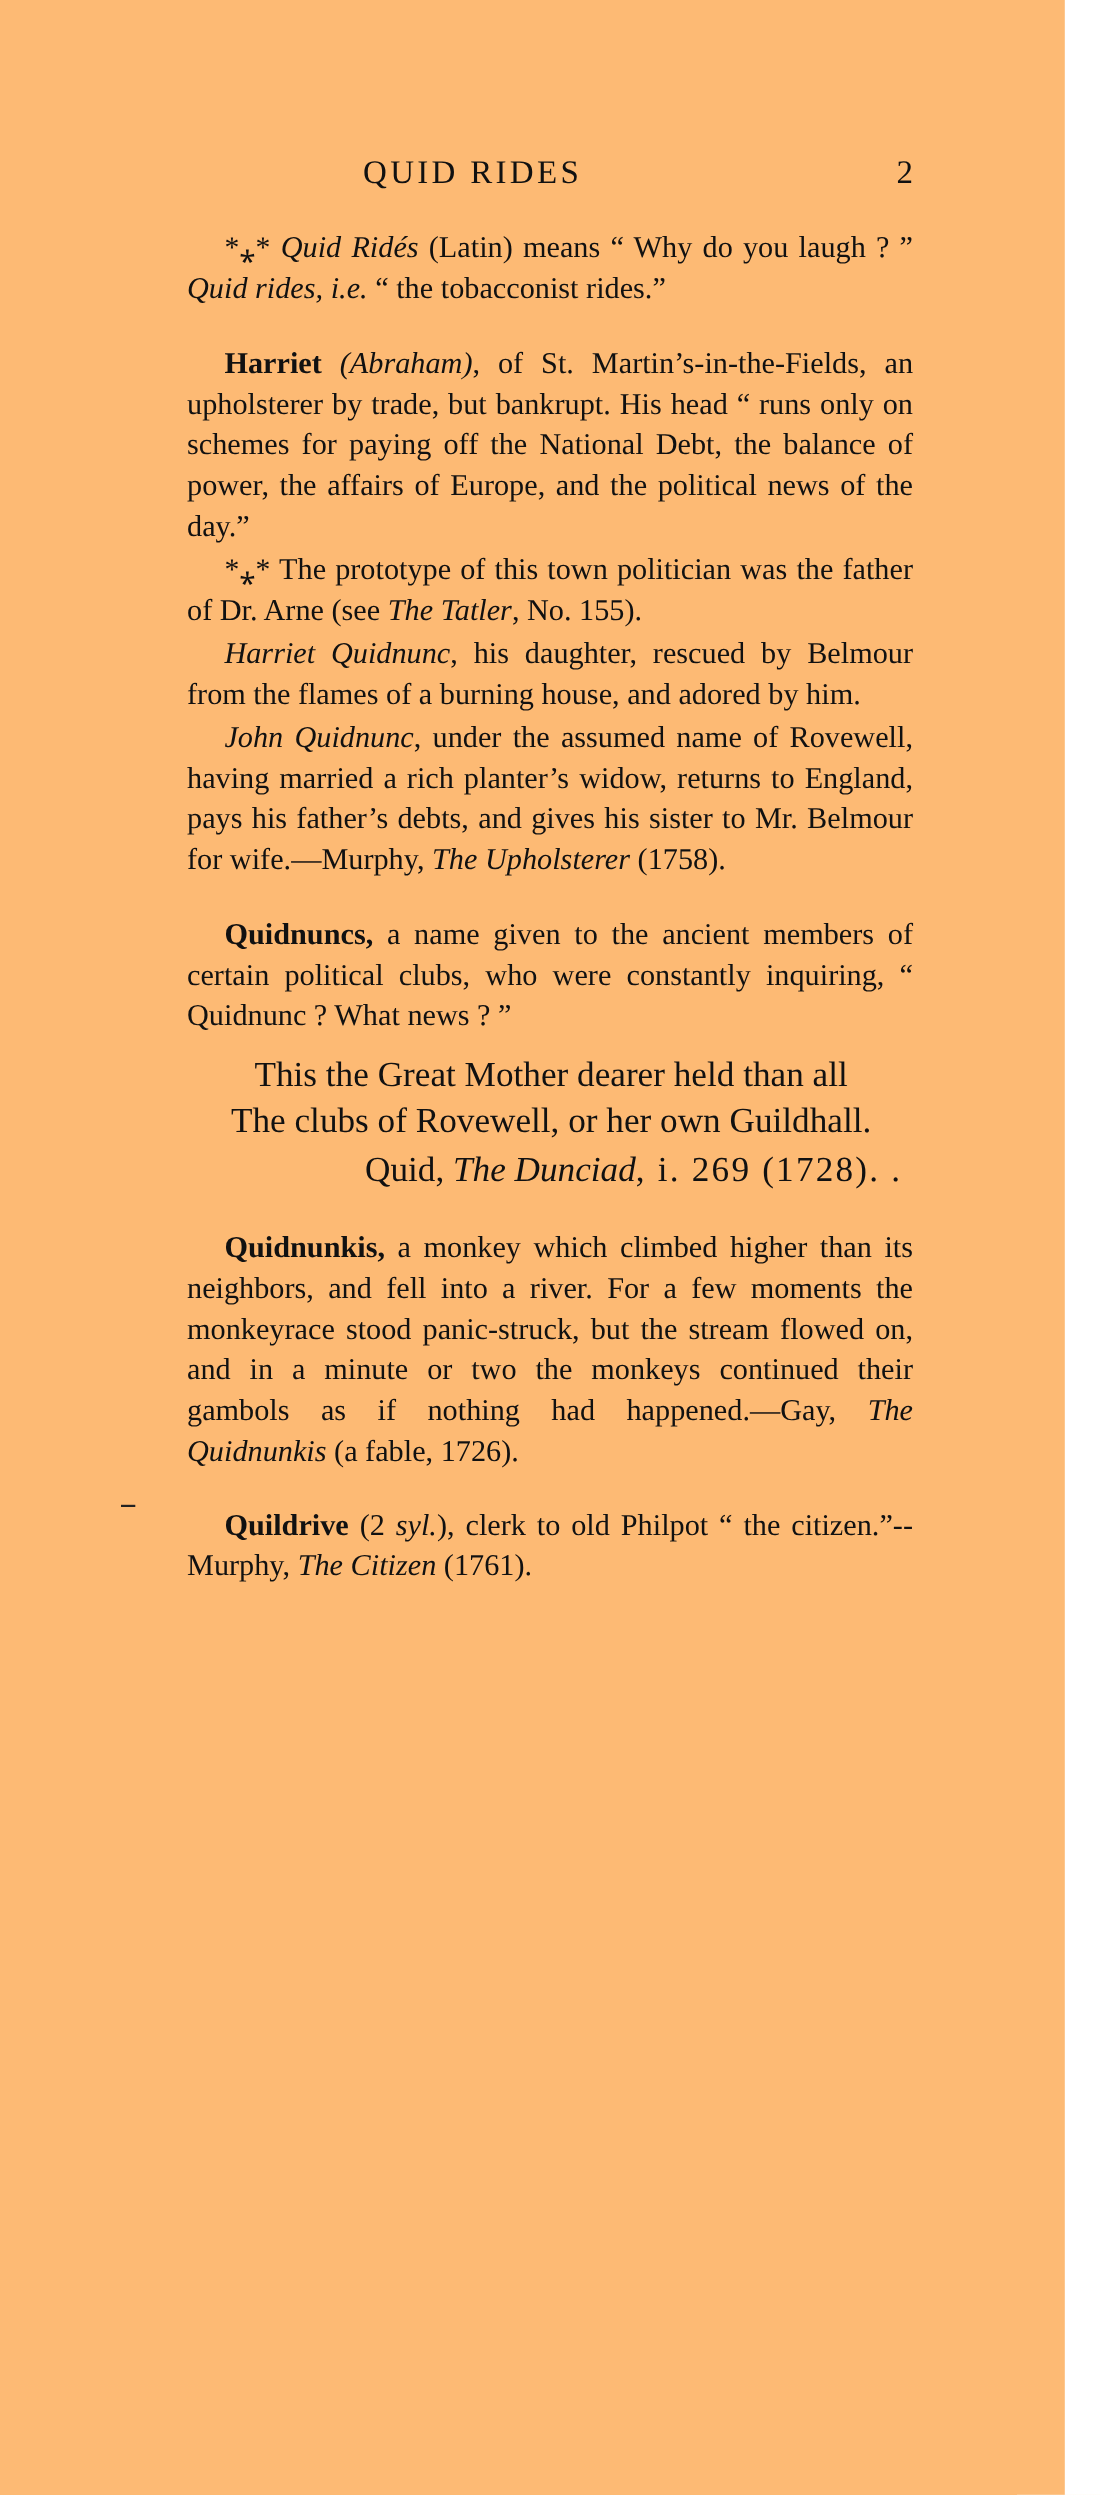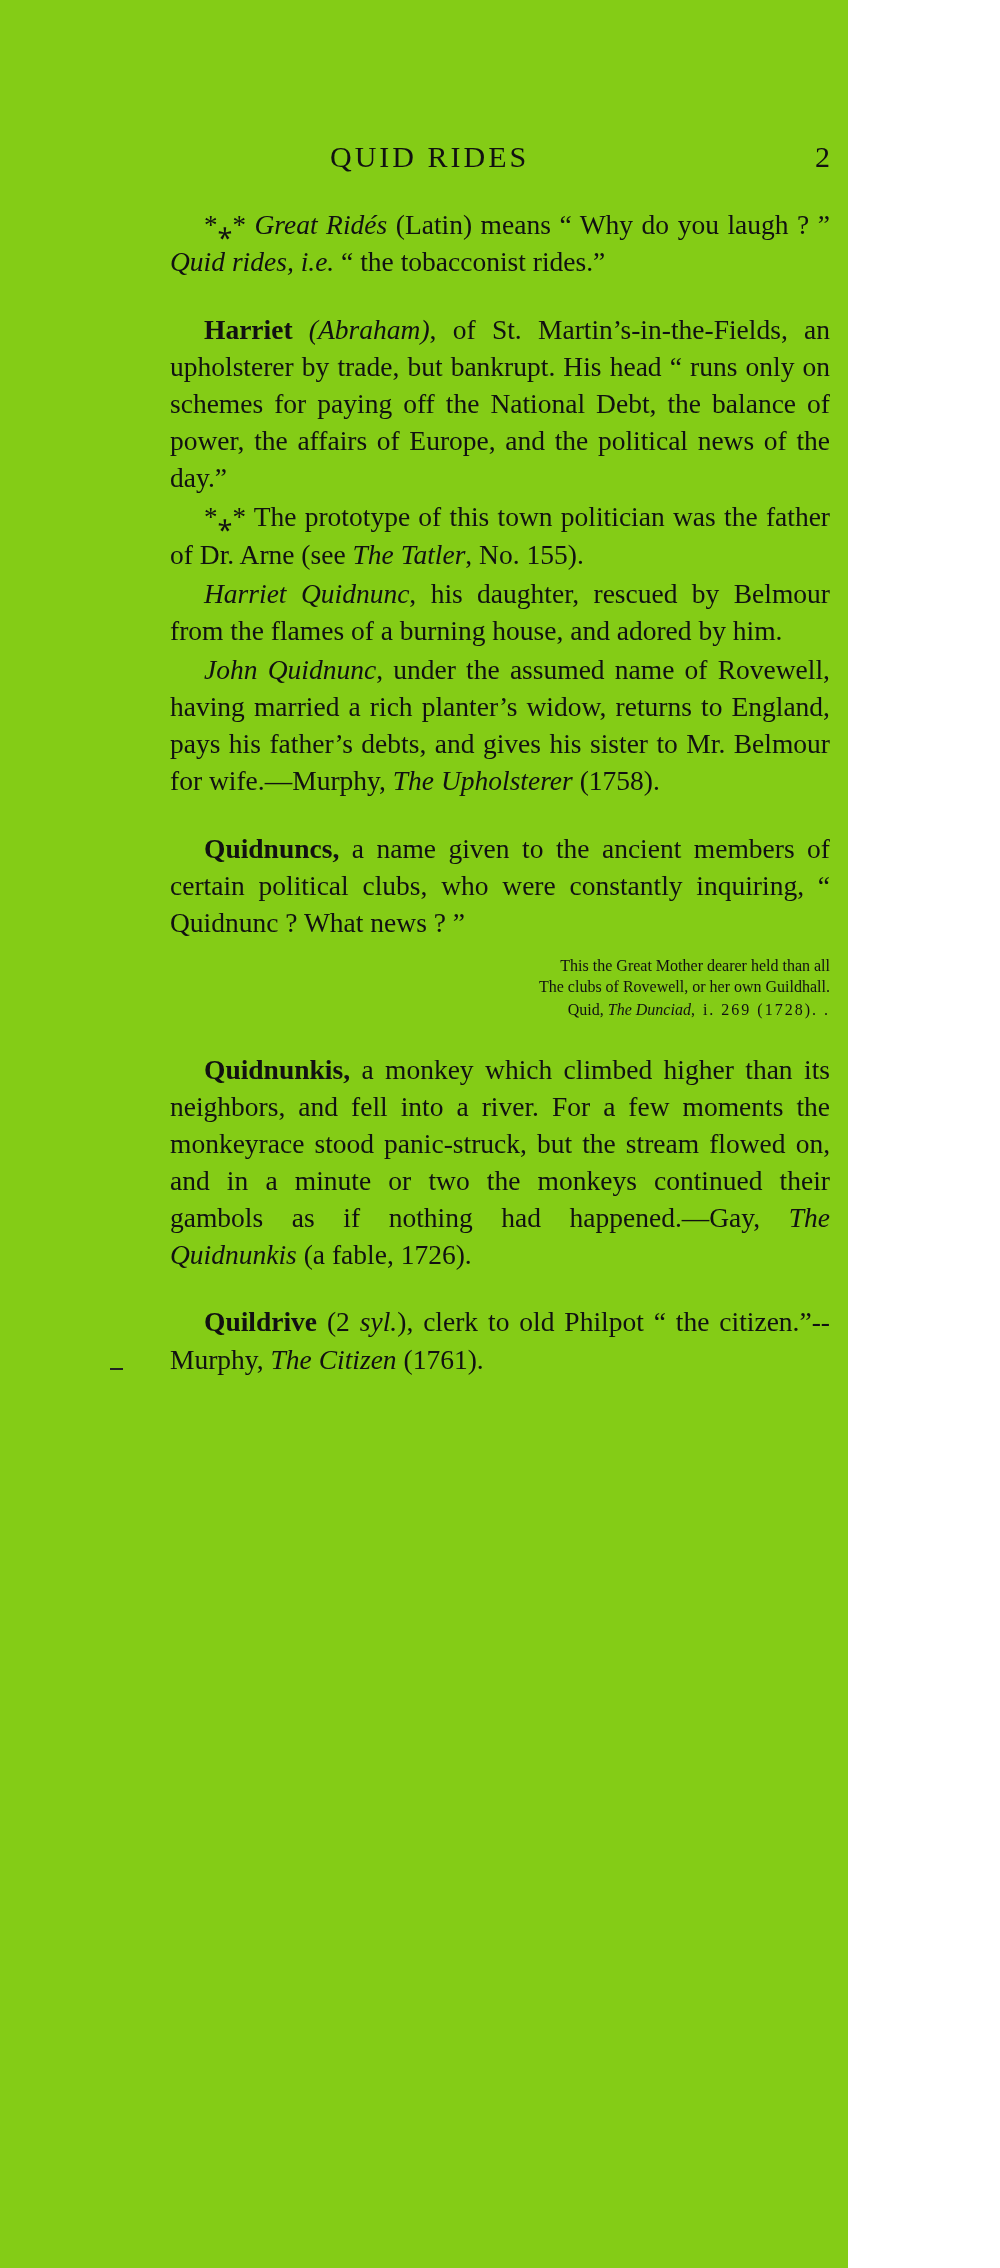--- a/index.html
+++ b/index.html
@@ -11,24 +11,23 @@
     width: 1000px;
     height: 2268px;
     position: relative;
     font-family: "Liberation Serif", serif;
     color: #111111;
     overflow: hidden;
   }
   .page {
     position: absolute;
     left: 0; top: 0;
-    width: 816px;
+    width: 968px;
     height: 2268px;
-    background: #84cc16;
-    padding-left: 32px;
+    background: #fdba74;
   }
   .content {
     position: absolute;
     left: 170px;
     top: 140px;
     width: 660px;
   }
   .header {
     display: flex;
     align-items: baseline;
@@ -71,23 +70,23 @@
     font-weight: bold;
   }
   .ital {
     font-style: italic;
   }
   .note-mark {
     font-size: 27px;
     letter-spacing: 0px;
   }
   .quote {
-    font-size: 16px;
+    font-size: 32px;
     line-height: 1.33;
-    text-align: right;
+    text-align: center;
     margin-top: 14px;
     margin-left: 2px;
   }
   .quote .attrib {
     display: block;
     margin-left: 150px;
     margin-top: 2px;
   }
   .tick {
     position: absolute;
@@ -108,21 +107,21 @@
 
   <div class="tick"></div>
 
   <div class="content">
 
     <div class="header">
       <div class="running-head">QUID  RIDES</div>
       <div class="page-number">2</div>
     </div>
 
-    <p class="indent"><span class="note-mark">*⁎*</span> <span class="ital">Great Ridés</span><span> (Latin) means “ Why do you laugh ? ”  </span><span class="ital">Quid rides, i.e.</span><span> “ the tobacconist rides.”</span></p>
+    <p class="indent"><span class="note-mark">*⁎*</span> <span class="ital">Quid Ridés</span><span> (Latin) means “ Why do you laugh ? ”  </span><span class="ital">Quid rides, i.e.</span><span> “ the tobacconist rides.”</span></p>
 
     <p class="indent entry-gap"><span class="headword">Harriet</span> <span class="ital">(Abraham)</span><span>, of St. Martin’s-in-the-Fields, an upholsterer by trade, but bankrupt.    His    head    “ runs    only    on schemes for paying off the National Debt, the  balance  of  power, the  affairs of  Europe, and the political news of the day.”</span></p>
 
     <p class="indent small-gap"><span class="note-mark">*⁎*</span><span> The prototype of this town politician was the father of Dr. Arne (see </span><span class="ital">The Tatler</span><span>, No. 155).</span></p>
 
     <p class="indent small-gap"><span class="ital">Harriet Quidnunc</span><span>, his daughter, rescued by Belmour from the flames of a burning house, and adored by him.</span></p>
 
     <p class="indent small-gap"><span class="ital">John Quidnunc</span><span>, under the assumed name of Rovewell, having married a rich planter’s widow, returns to England, pays his father’s debts, and  gives  his  sister to Mr. Belmour for wife.—Murphy, </span><span class="ital">The Upholsterer</span><span> (1758).</span></p>
 
     <p class="indent entry-gap"><span class="headword">Quidnuncs,</span><span> a    name    given    to    the ancient members of certain political clubs, who  were  constantly  inquiring,  “ Quidnunc ?   What news ? ”</span></p>

